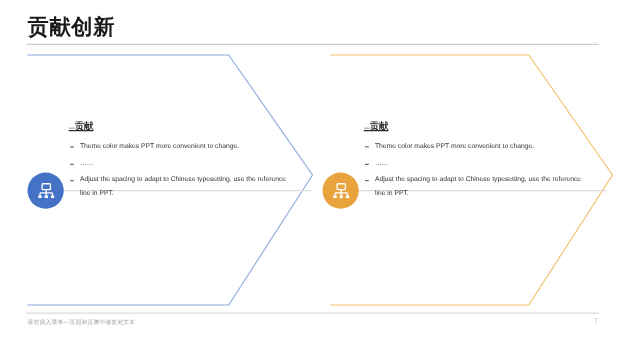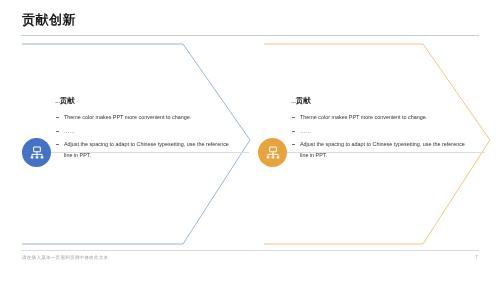--- a/index.html
+++ b/index.html
@@ -6,21 +6,21 @@
   body{
     width:500px;height:281px;background:#ffffff;
     font-family:"Liberation Sans","DejaVu Sans",sans-serif;
     overflow:hidden;position:relative;
   }
   .slide{position:absolute;inset:0;background:#fff;}
 
   
   .title{
     position:absolute;left:22px;top:13px;
-    font-size:13px;font-weight:bold;color:#1a1a1a;
+    font-size:17px;font-weight:bold;color:#1a1a1a;
     letter-spacing:.5px;line-height:1;
   }
   .title-rule{
     position:absolute;left:21px;top:35px;width:458px;height:1px;
     background:#c9ccd4;
   }
 
   
   .chev-layer{position:absolute;left:0;top:0;width:500px;height:281px;}
 
@@ -39,21 +39,21 @@
     position:absolute;left:0;top:42px;width:29px;height:29px;border-radius:50%;
     display:flex;align-items:center;justify-content:center;z-index:3;
   }
   .badge.blue{background:#4472c4;}
   .badge.orange{background:#e8a33d;}
 
   .body{position:absolute;left:33px;top:0;width:180px;}
 
   .sub-head{
     font-size:7.5px;font-weight:bold;color:#2b2b2b;
-    line-height:1.2;margin:0 0 7px 0;white-space:nowrap;
+    line-height:1.2;margin:0 0 7px 0;white-space:nowrap;text-decoration:underline;
   }
   .sub-head .dots{color:#9a9a9a;font-weight:bold;letter-spacing:-.5px;}
 
   ul.blist{list-style:none;margin:0;padding:0;}
   ul.blist li{
     position:relative;padding-left:9px;
     font-size:5.4px;line-height:1.95;color:#333;
     margin-bottom:3px;
   }
   ul.blist li:before{

